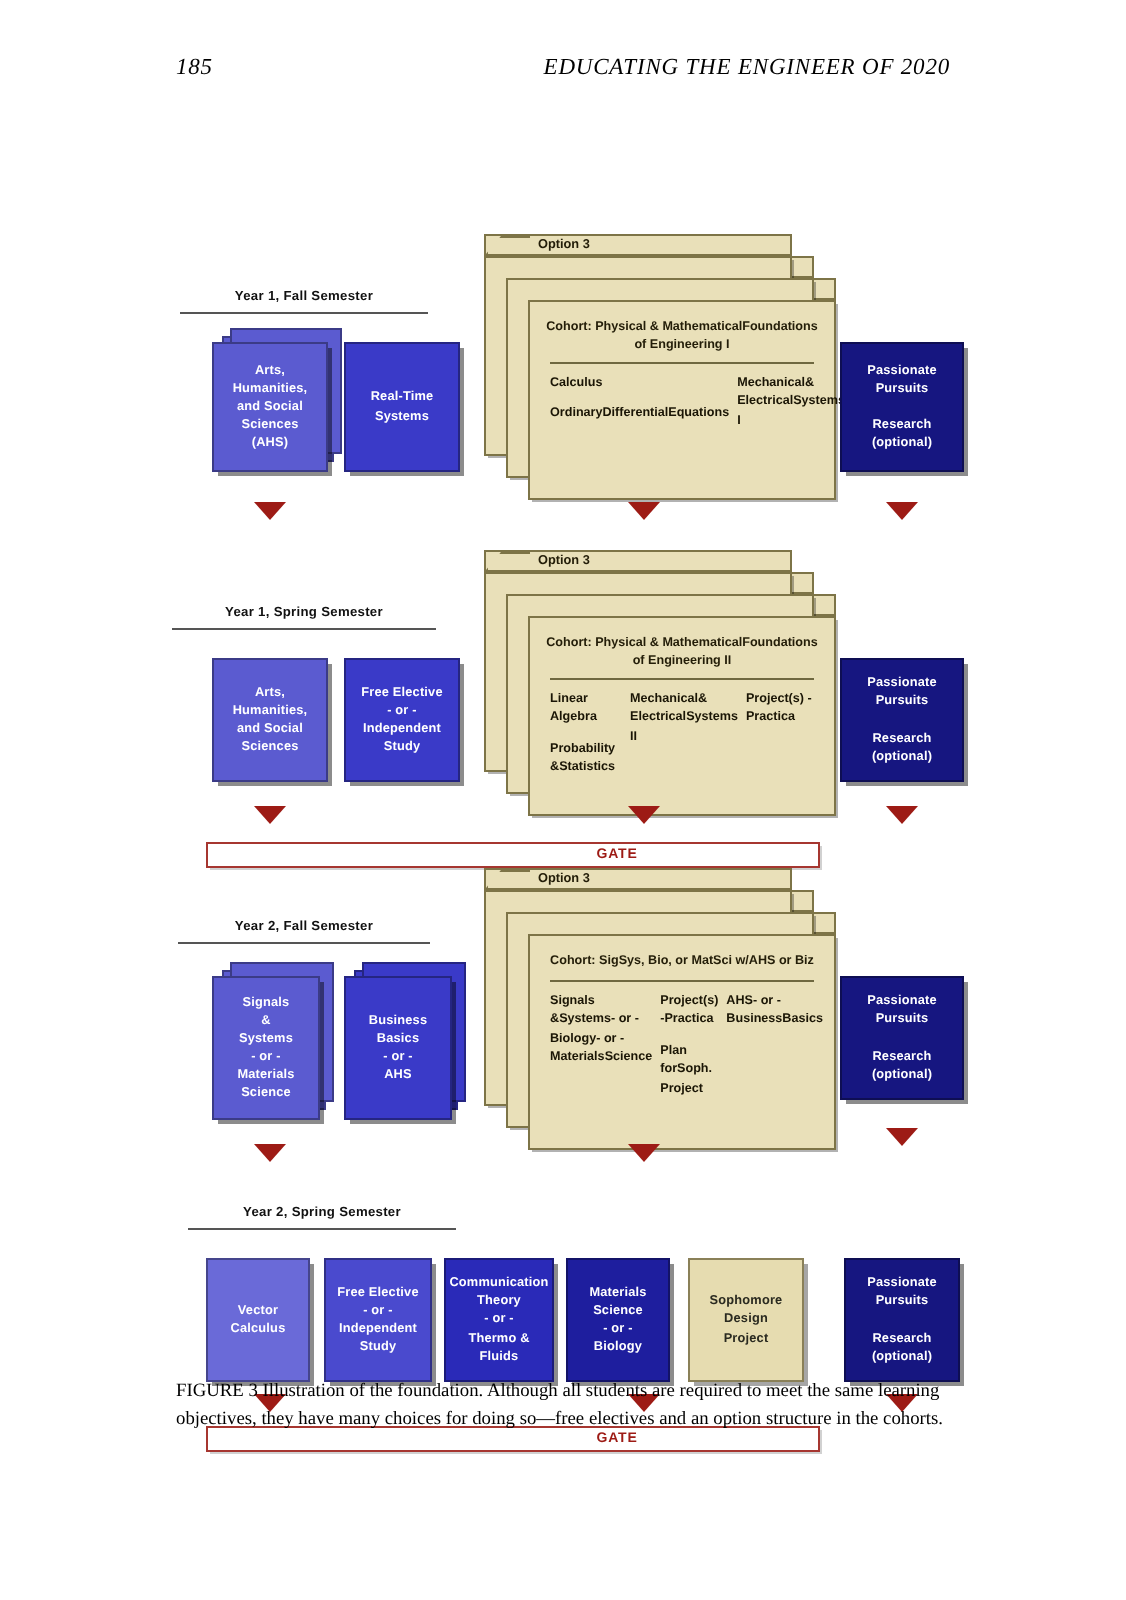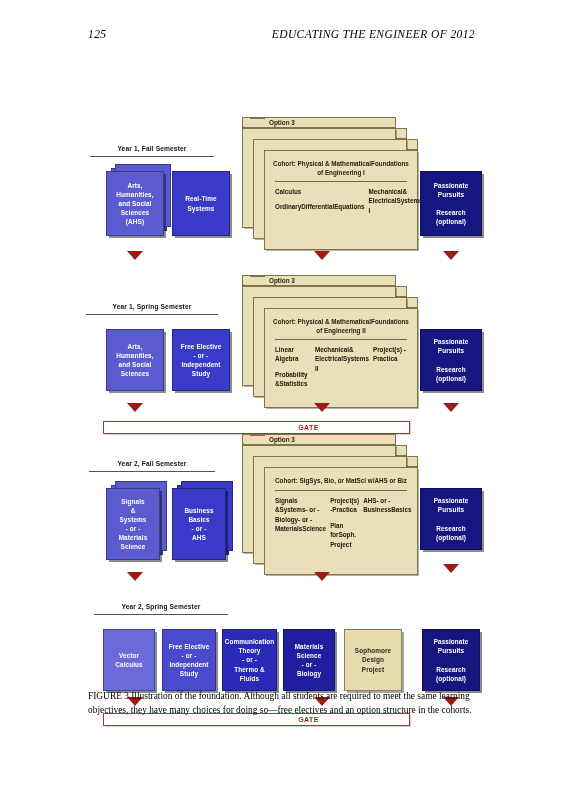--- a/index.html
+++ b/index.html
@@ -138,22 +138,22 @@
     position:absolute; left:88px; top:690px; width:390px;
     font-family:"Liberation Serif", serif;
     font-size:9.4px; line-height:1.45; color:#000; text-align:left;
   }
   .caption b{ font-weight:normal; }
 </style>
 </head>
 <body>
 
 <div class="page-header">
-  <div class="folio">125</div>
-  <div class="running">EDUCATING THE ENGINEER OF 2012</div>
+  <div class="folio">185</div>
+  <div class="running">EDUCATING THE ENGINEER OF 2020</div>
 </div>
 
 <div id="figure">
     <div class="sem-label" style="left: 90px; top: 90px; width: 124px;">Year 1, Fall Semester</div>
     <div class="sem-rule" style="left: 90px; top: 101px; width: 124px;"></div>
     <div class="box stack" style="left: 106px; top: 116px; width: 58px; height: 65px; background: rgb(91, 91, 208);">
       <div>
         <span>Arts,</span>
         <span>Humanities,</span>
         <span>and Social</span>

